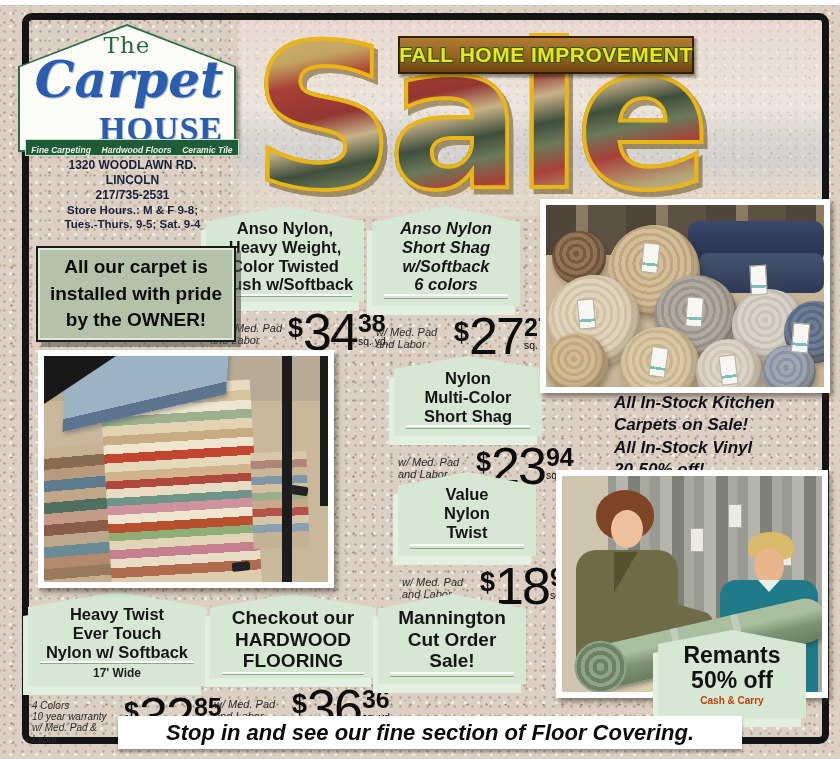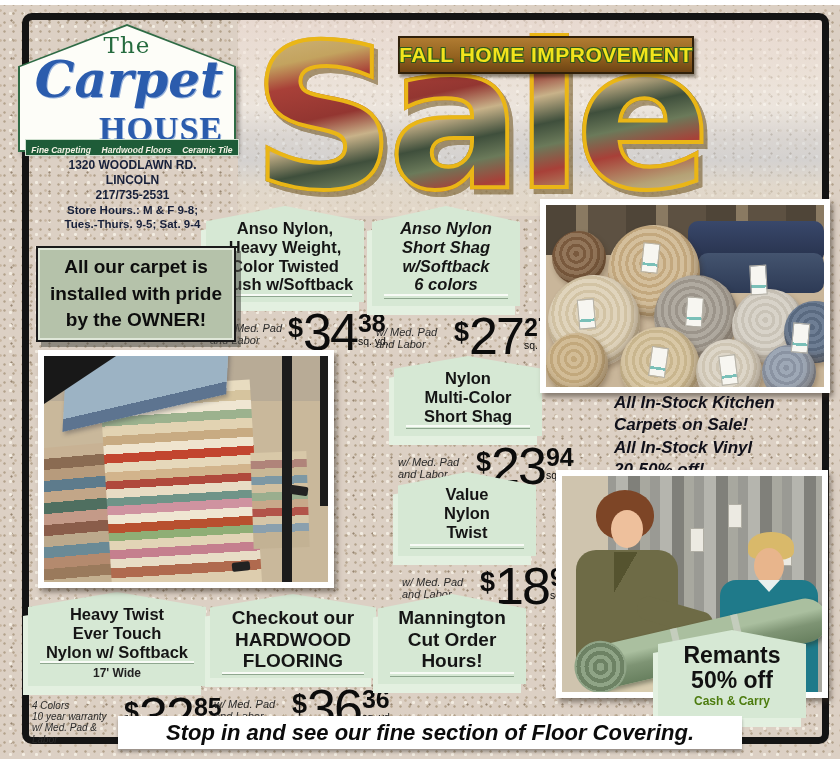--- a/index.html
+++ b/index.html
@@ -171,21 +171,21 @@
   .s1{left:96px;} .s2{left:158px;}
 
   
   .instock{position:absolute;left:614px;top:392px;width:210px;z-index:5;
     font-weight:bold;font-style:italic;font-size:17px;line-height:1.32;color:#10101a;}
 
   
   .remnants{position:absolute;left:658px;top:630px;width:148px;z-index:6;}
   .remnants .offer-box{height:88px;}
   .rem-l1{font-weight:bold;font-size:23px;text-align:center;line-height:1.1;color:#111;}
-  .rem-l3{font-weight:bold;font-size:12px;text-align:center;line-height:1.3;color:#4d7c0f;}
+  .rem-l3{font-weight:bold;font-size:10px;text-align:center;line-height:1.3;color:#c2410c;}
 
   
   .footer-banner{position:absolute;left:118px;top:716px;width:624px;height:33px;z-index:6;
     background:#fff;box-shadow:0 3px 3px rgba(0,0,0,.3);display:flex;align-items:center;
     justify-content:center;font-weight:bold;font-style:italic;font-size:22px;color:#0b0b0b;
     white-space:nowrap;}
 </style>
 </head>
 <body>
 
@@ -397,21 +397,21 @@
     </div>
   </div>
 
   <div class="offer o7 offer-lg">
     <div class="offer-box">
         <div class="offer-shadow"></div>
       <div class="offer-face">
         <div class="offer-title">
           <div>Mannington</div>
             <div>Cut Order</div>
-          <div>Hours!</div>
+          <div>Sale!</div>
         </div>
           <div class="offer-sep"></div>
       </div>
       </div>
   </div>
 
   <div class="photo photoA">
     <div class="pa-back"></div>
     <div class="pa-navy n1"></div>
     <div class="pa-navy n2"></div>

